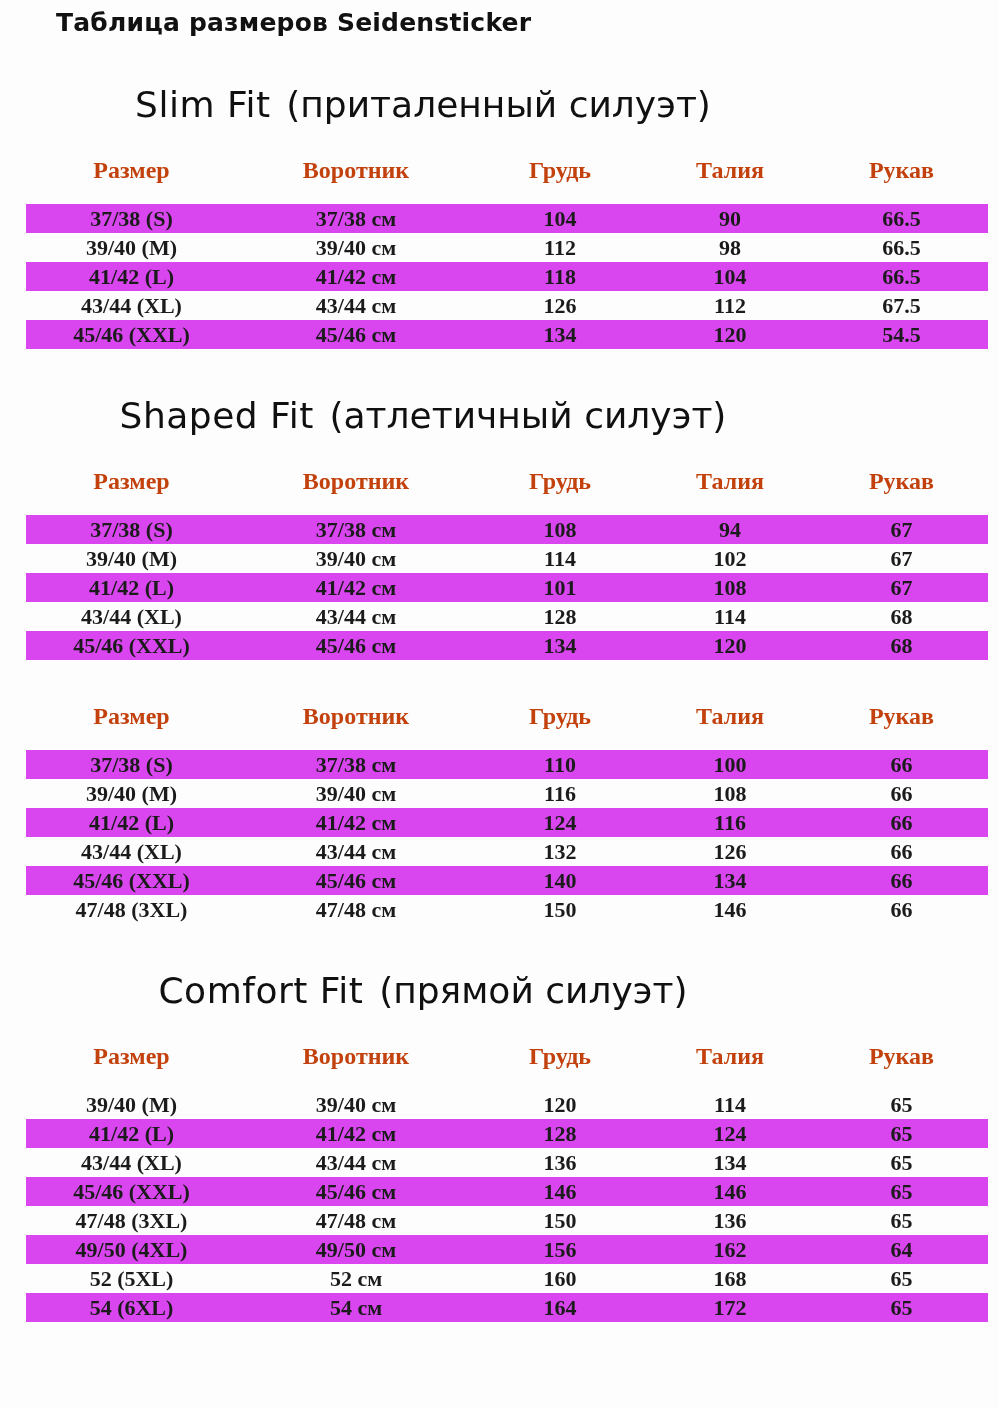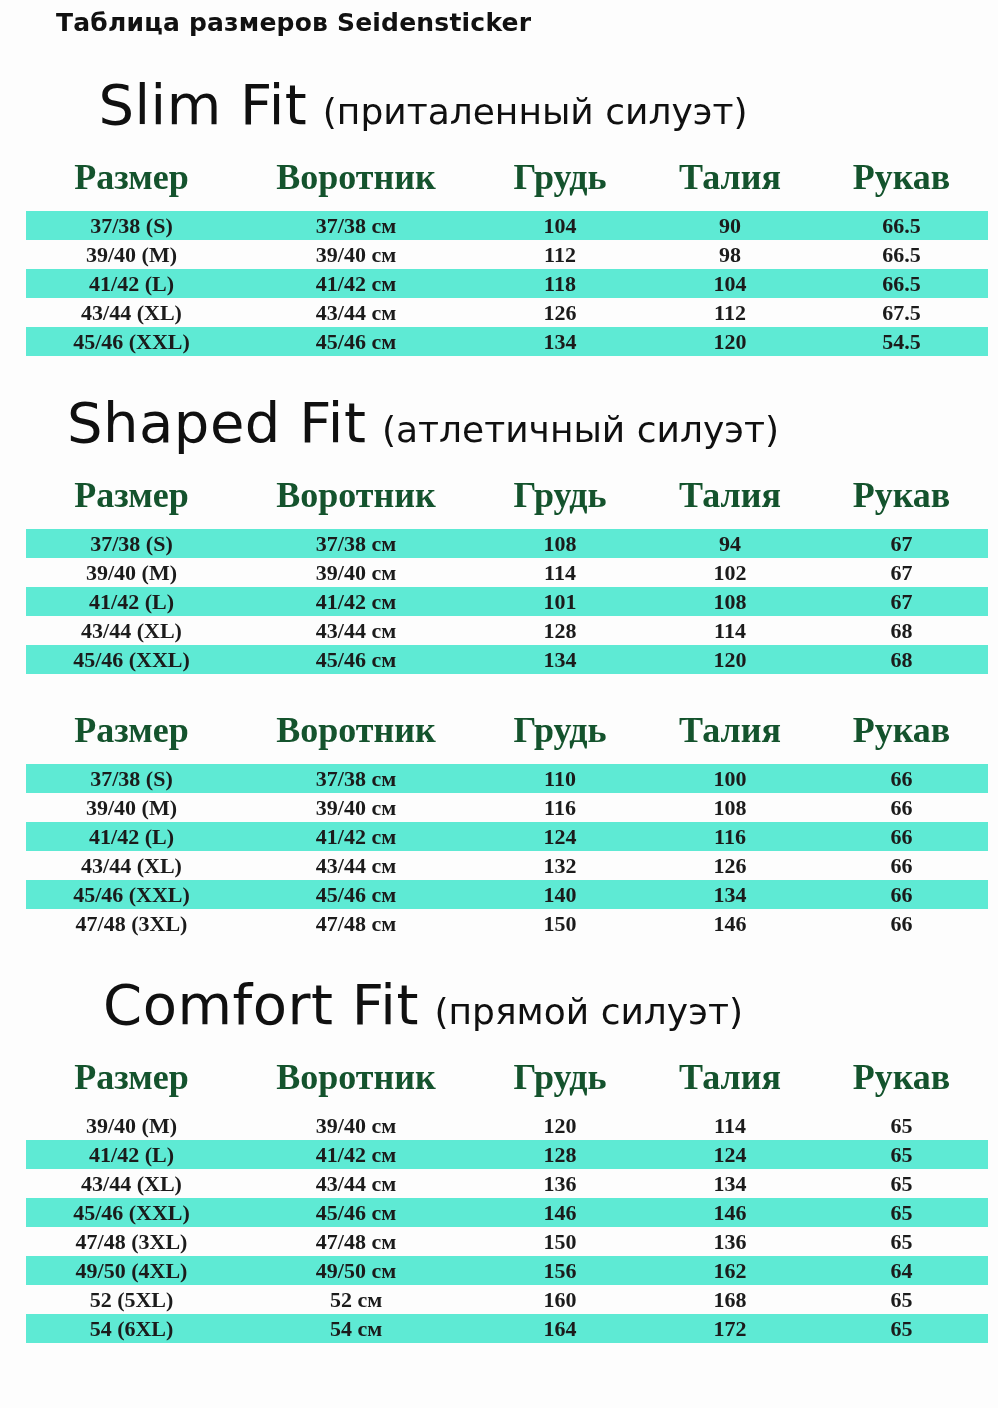--- a/index.html
+++ b/index.html
@@ -35,53 +35,53 @@
   .fit-title {
     margin: 0 0 14px 0;
     text-align: center;
     font-family: "DejaVu Sans", sans-serif;
     font-weight: normal;
     line-height: 58px;
     white-space: nowrap;
     color: #101010;
   }
   .fit-title .fit-en {
-    font-size: 56px;
+    font-size: 36px;
     letter-spacing: 0.5px;
   }
   .fit-title .fit-ru {
     font-size: 36px;
     margin-left: 8px;
   }
   table.size-table {
     width: 962px;
     margin-left: 26px;
     border-collapse: collapse;
     table-layout: fixed;
   }
   .size-table th {
     font-family: "Liberation Serif", serif;
-    font-size: 36px;
+    font-size: 24px;
     font-weight: bold;
     line-height: 36px;
     padding: 0 0 16px 0;
-    color: #14532d;
+    color: #c2410c;
   }
   .size-table td {
     font-size: 22px;
     font-weight: bold;
     text-align: center;
     height: 29px;
     line-height: 29px;
     padding: 0;
     color: #1b1b1b;
     white-space: nowrap;
   }
   .size-table tr.stripe {
-    background: #5eead4;
+    background: #d946ef;
   }
 </style>
 </head>
 <body>
 
 <div class="page">
   <h1 class="page-title">Таблица размеров Seidensticker</h1>
   <div id="sections">
   <section class="fit-section">
     <h2 class="fit-title">

